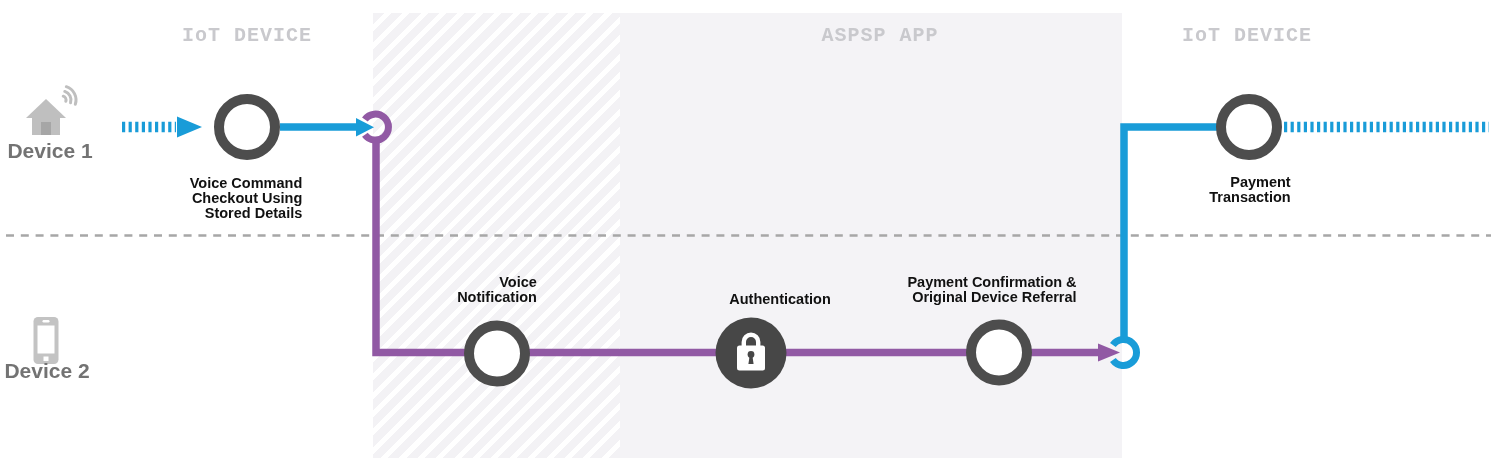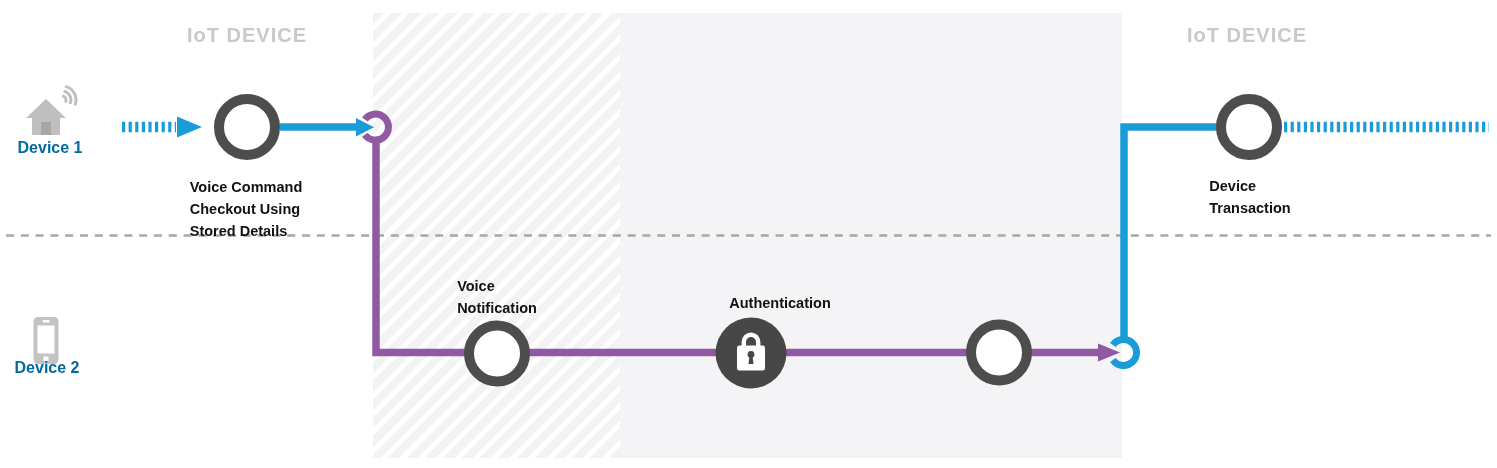--- a/index.html
+++ b/index.html
@@ -16,45 +16,46 @@
     background:repeating-linear-gradient(135deg,#f3f2f5 0px,#f3f2f5 8px,#ffffff 8px,#ffffff 13px);
   }
   .zone-solid{
     left:620px;width:502px;
     background:#f4f3f6;
   }
   .zone-label{
     position:absolute;top:24px;
     transform:translateX(-50%);
     font-size:20px;font-weight:bold;letter-spacing:1px;
-    color:#c9c9cd;white-space:nowrap;
+    color:#c9c9cd;white-space:nowrap;font-family:Liberation Mono, monospace;
   }
   svg.flow{position:absolute;left:0;top:0;}
   .step-label{
     position:absolute;
     transform:translateX(-50%);
-    font-size:14.5px;line-height:22px;font-weight:bold;
-    color:#111111;text-align:left;white-space:pre-line;
+    font-size:14.5px;line-height:15px;font-weight:bold;
+    color:#111111;text-align:right;white-space:pre-line;
   }
   .device-label{
     position:absolute;
     transform:translateX(-50%);
-    font-size:16px;font-weight:bold;
-    color:#0369a1;white-space:nowrap;
+    font-size:21px;font-weight:bold;
+    color:#737373;white-space:nowrap;
   }
 </style>
 </head>
 <body>
 
 <div id="canvas">
 
   <div class="zone zone-hatch"></div>
   <div class="zone zone-solid"></div>
 
   <div class="zone-label" style="left:247px">IoT DEVICE</div>
+  <div class="zone-label" style="left:880px">ASPSP APP</div>
   <div class="zone-label" style="left:1247px">IoT DEVICE</div>
 
   <svg class="flow" width="1497" height="468" viewBox="0 0 1497 468">
 
     <line x1="6" y1="235.5" x2="1491" y2="235.5" stroke="#a7a7a7" stroke-width="2.6" stroke-dasharray="8 6.8"></line>
 
     <g>
       <polygon points="26,118 46,99 66,118" fill="#bfbfbf"></polygon>
       <rect x="32" y="113" width="28" height="22" fill="#bfbfbf"></rect>
       <rect x="41" y="122" width="10" height="13" fill="#a6a6a6"></rect>
@@ -102,19 +103,21 @@
       </g>
     </g>
   </svg>
 
   <div class="step-label" style="left:246px;top:176px">Voice Command
 Checkout Using
 Stored Details</div>
   <div class="step-label" style="left:497px;top:275px">Voice
 Notification</div>
   <div class="step-label" style="left:780px;top:292px">Authentication</div>
-  <div class="step-label" style="left:1250px;top:175px">Device
+  <div class="step-label" style="left:992px;top:275px">Payment Confirmation &amp;
+Original Device Referral</div>
+  <div class="step-label" style="left:1250px;top:175px">Payment
 Transaction</div>
 
   <div class="device-label" style="left:50px;top:139px">Device 1</div>
   <div class="device-label" style="left:47px;top:359px">Device 2</div>
 
 </div>
 
 </body></html>

